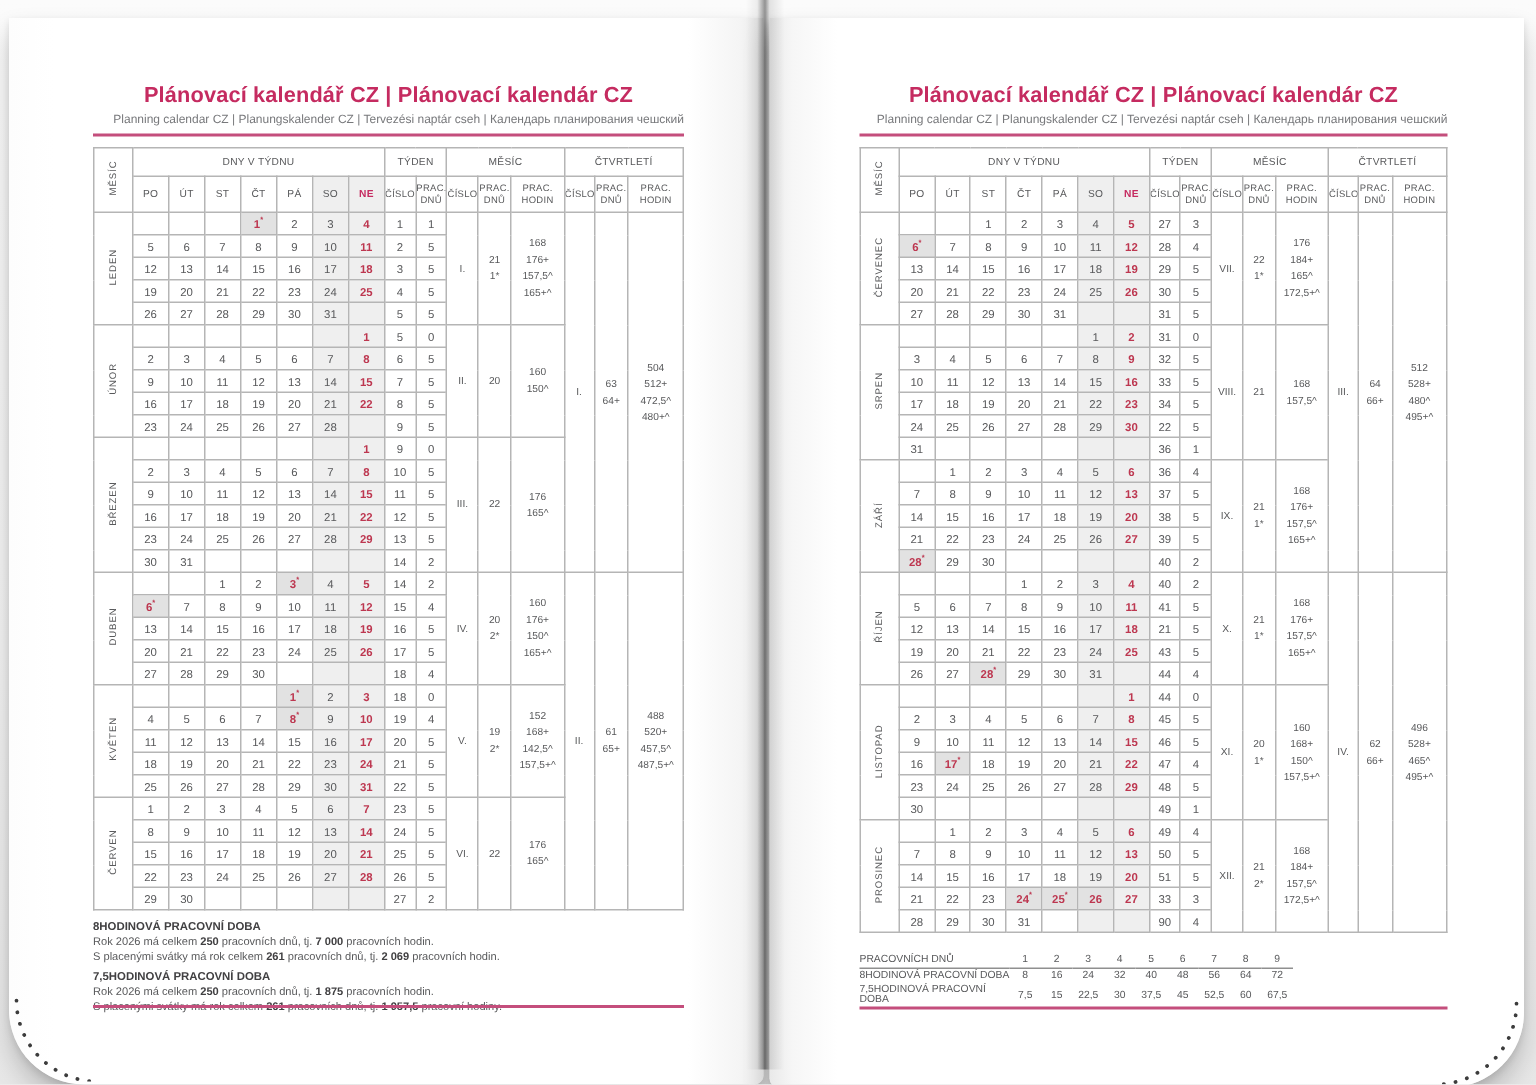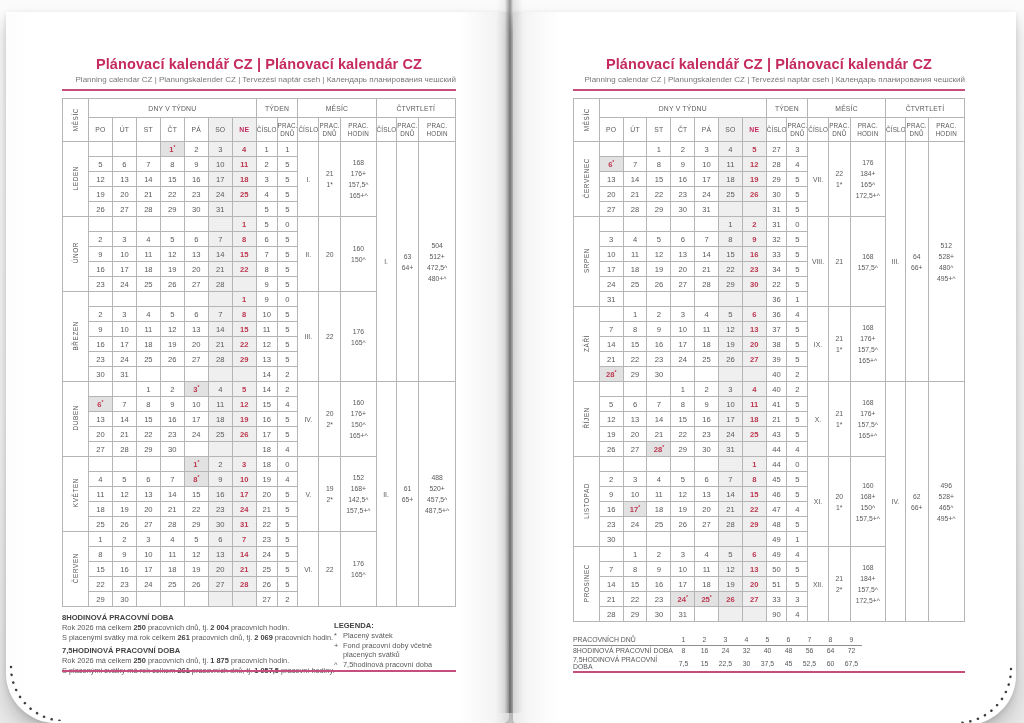--- a/index.html
+++ b/index.html
@@ -521,42 +521,27 @@
               <td class="so"></td>
               <td class="ne"></td>
               <td>27</td>
               <td>2</td>
             </tr>
           </tbody>
         </table>
       <div class="footer" id="footer-left">
           <div class="fblock">
             <div class="ft">8HODINOVÁ PRACOVNÍ DOBA</div>
-            <div class="fl">Rok 2026 má celkem <b>250</b> pracovních dnů, tj. <b>2 004</b> pracovních hodin.</div>
+            <div class="fl">Rok 2026 má celkem <b>250</b> pracovních dnů, tj. <b>7 000</b> pracovních hodin.</div>
             <div class="fl">S placenými svátky má rok celkem <b>261</b> pracovních dnů, tj. <b>2 069</b> pracovních hodin.</div>
           </div>
           <div class="fblock">
             <div class="ft">7,5HODINOVÁ PRACOVNÍ DOBA</div>
             <div class="fl">Rok 2026 má celkem <b>250</b> pracovních dnů, tj. <b>1 875</b> pracovních hodin.</div>
             <div class="fl">S placenými svátky má rok celkem <b>261</b> pracovních dnů, tj. <b>1 957,5</b> pracovní hodiny.</div>
-          </div>
-          <div class="legend">
-            <div class="lt">LEGENDA:</div>
-            <div class="li">
-              <span class="sym">*</span>
-              <span>Placený svátek</span>
-            </div>
-            <div class="li">
-              <span class="sym">+</span>
-              <span>Fond pracovní doby včetně placených svátků</span>
-            </div>
-            <div class="li">
-              <span class="sym">^</span>
-              <span>7,5hodinová pracovní doba</span>
-            </div>
           </div>
         </div>
       <div class="bottom-rule"></div>
     </div>
     <svg class="corner-arc arc-left" width="62" height="62">
       <path d="M3,8 A54,54 0 0 0 57,62" fill="none" stroke="#3c3c3c" stroke-width="2.5" stroke-linecap="round" stroke-dasharray="0.1 7.8"></path>
     </svg>
   </div>
 
   <div class="page page-right">

